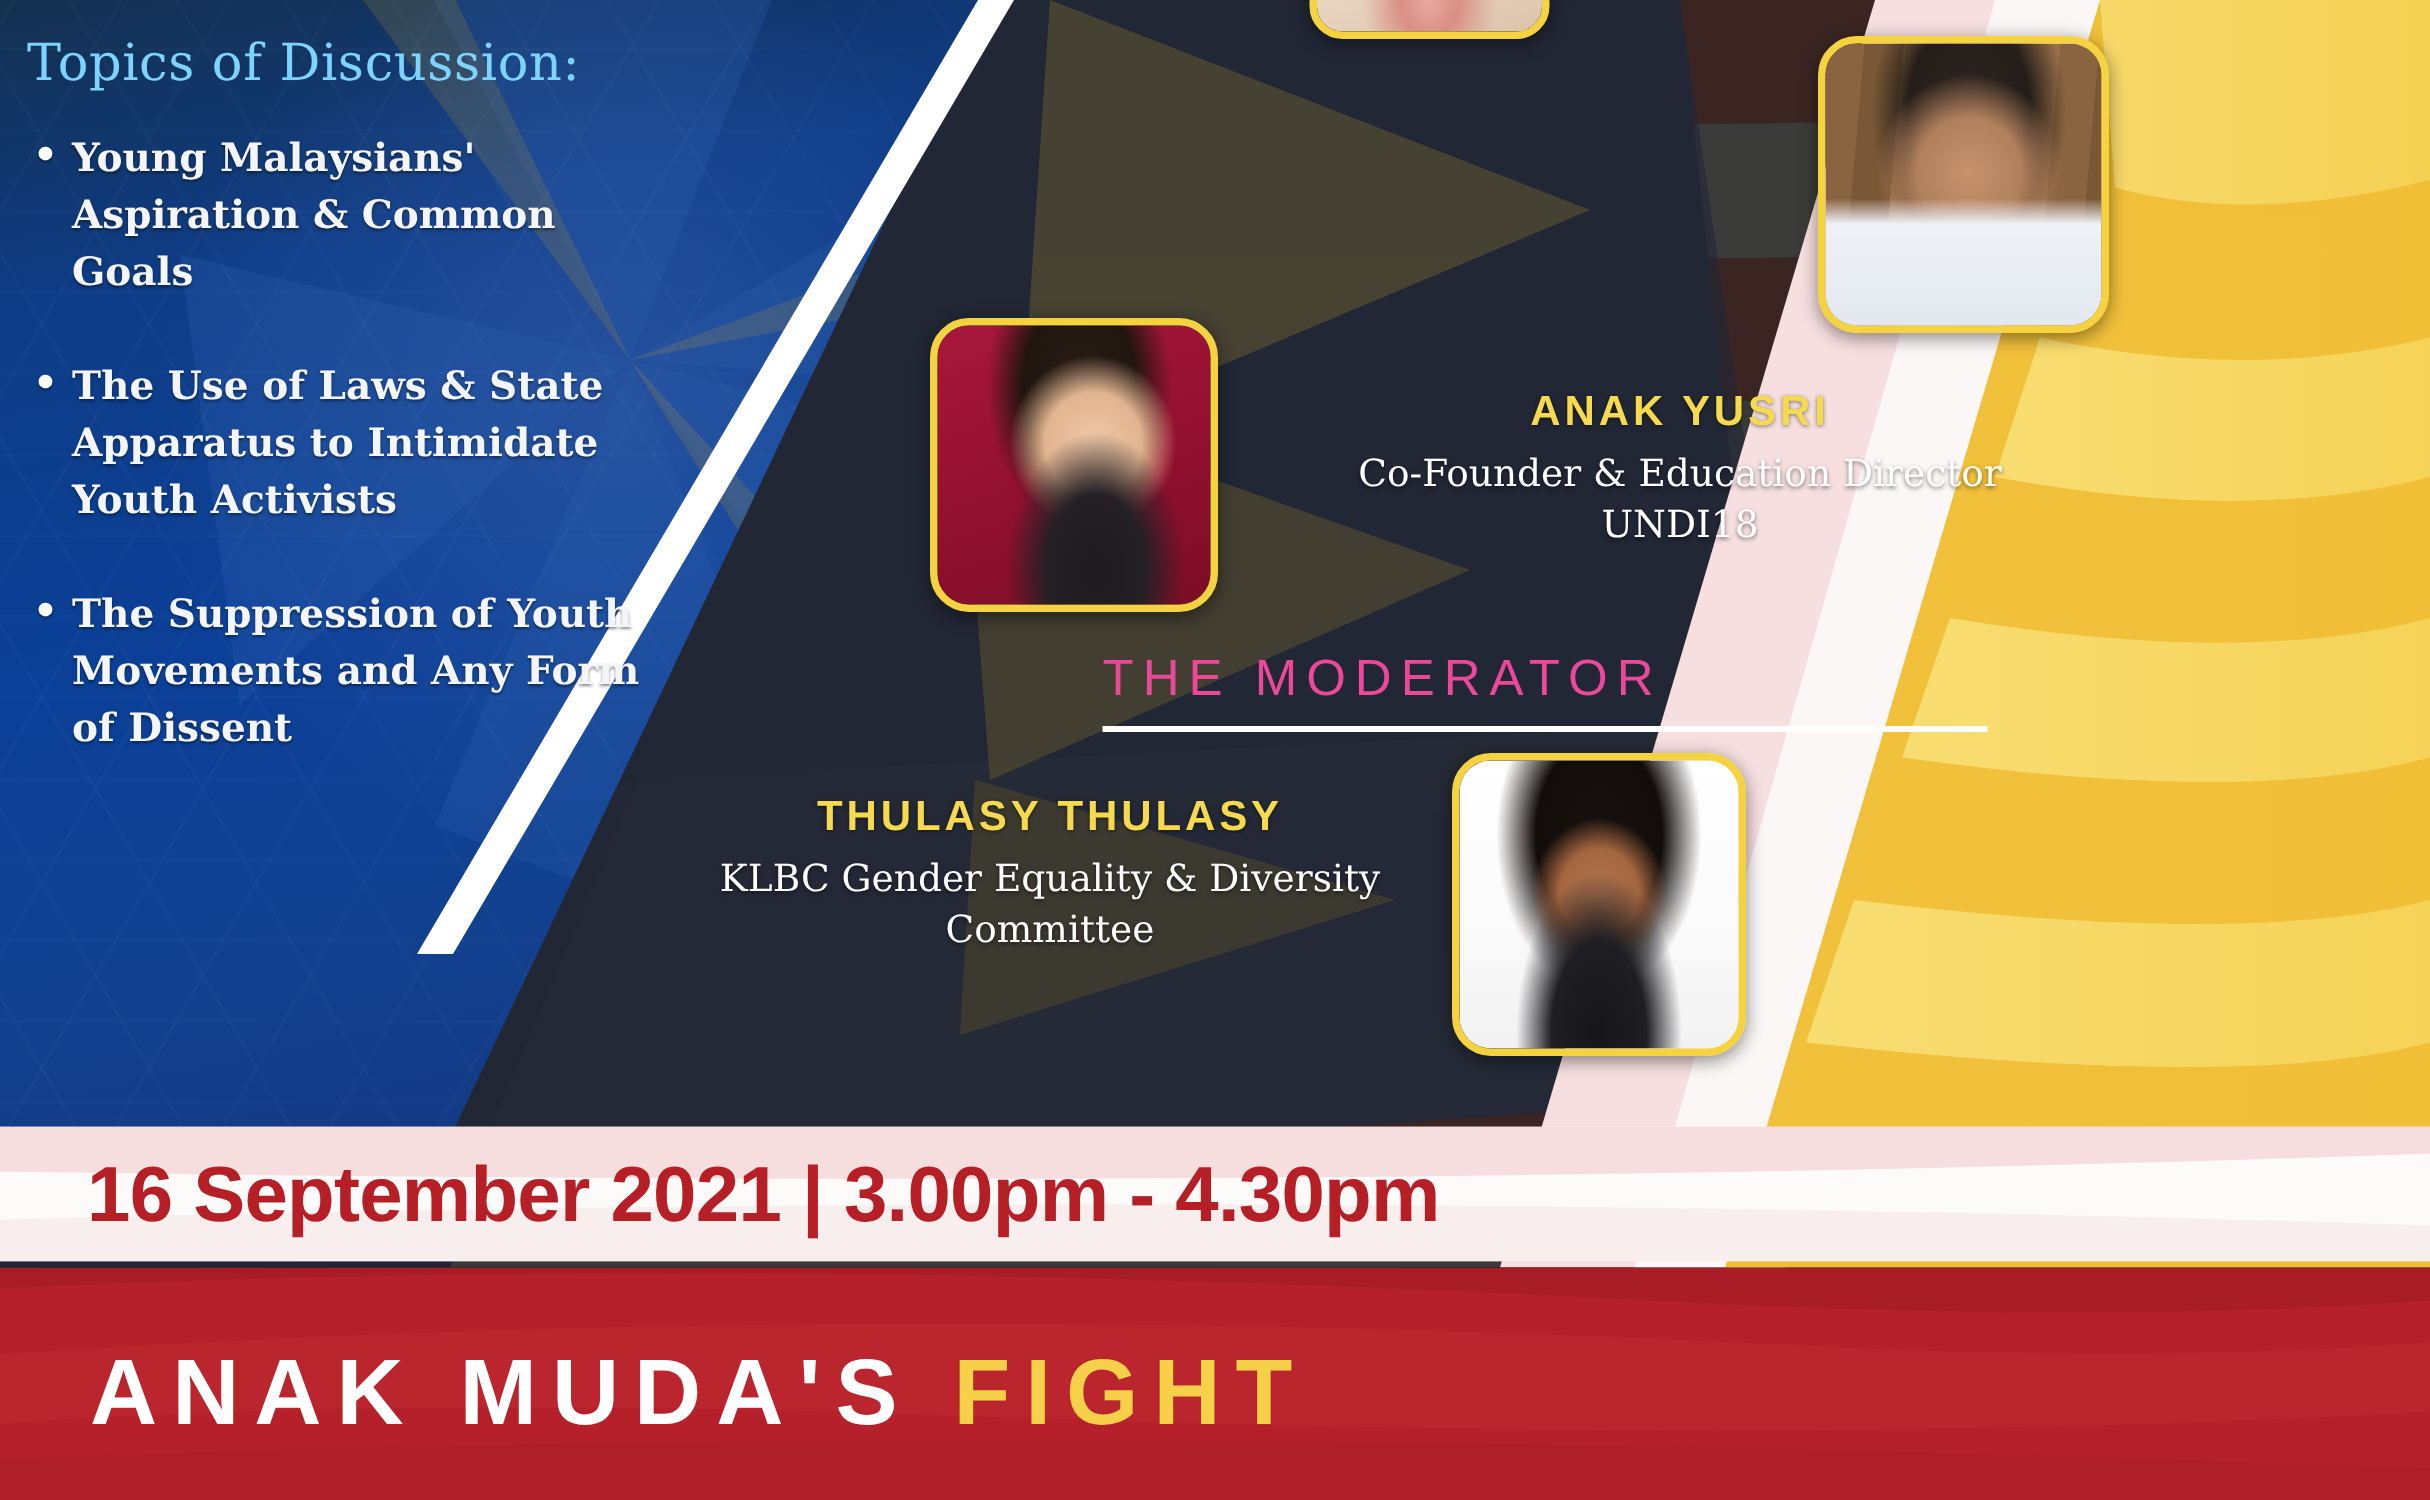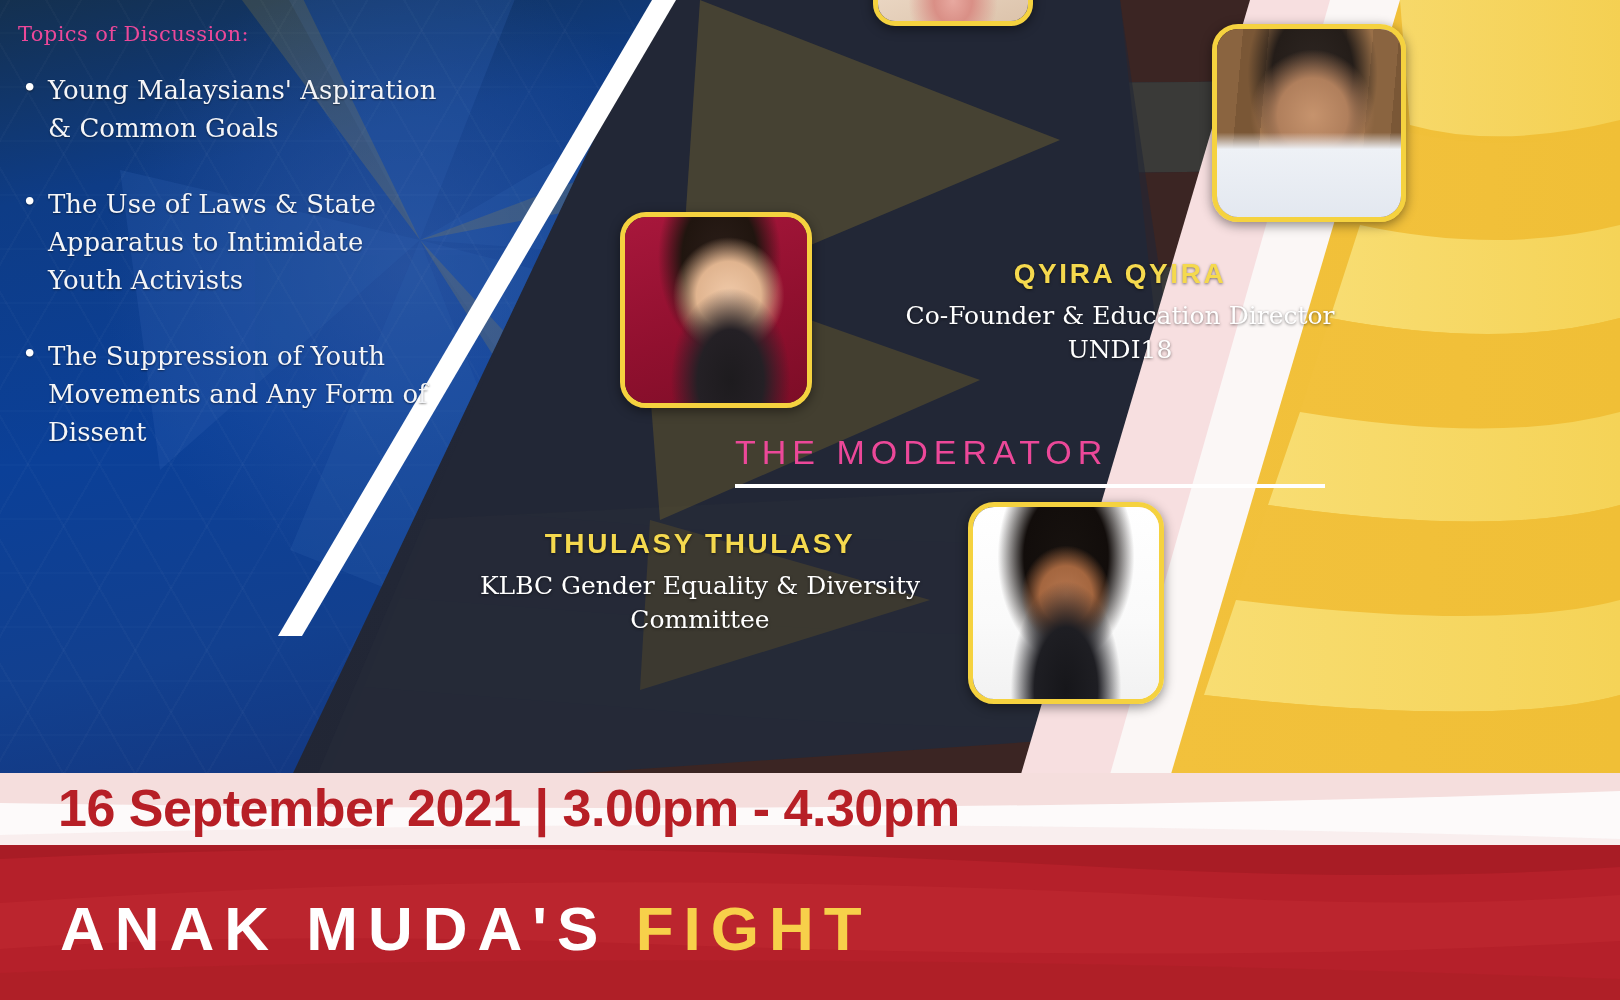--- a/index.html
+++ b/index.html
@@ -66,37 +66,38 @@
 
   
   .topics {
     position: absolute;
     left: 18px; top: 22px;
     width: 420px;
     z-index: 20;
   }
   .topics-title {
     font-family: "DejaVu Serif", serif;
-    font-size: 21px;
-    color: #ec4899;
+    font-size: 34px;
+    color: #7dd3fc;
     letter-spacing: .4px;
     margin-bottom: 26px;
   }
   .topics ul {
     margin: 0; padding: 0 0 0 30px;
     list-style: none;
   }
   .topics li {
     position: relative;
     font-family: "DejaVu Serif", serif;
     font-size: 26px;
     line-height: 1.46;
     color: #f4f5f8;
     margin-bottom: 38px;
     text-shadow: 0 1px 2px rgba(0,0,0,.45);
+    font-weight: bold;
   }
   .topics li::before {
     content: "•";
     position: absolute;
     left: -26px; top: -2px;
     font-size: 26px;
     color: #ffffff;
   }
 
   
@@ -145,21 +146,21 @@
   .mod-rule {
     width: 590px; height: 4px;
     background: #ffffff;
     margin-top: 12px;
   }
 
   
   .date-band {
     position: absolute;
     left: 0; bottom: 155px;
-    width: 100%; height: 72px;
+    width: 100%; height: 94px;
     z-index: 35;
   }
   .date-text {
     position: absolute;
     left: 58px; top: 50%;
     transform: translateY(-52%);
     font-family: "Liberation Sans", sans-serif;
     font-weight: bold;
     font-size: 52px;
     letter-spacing: -0.5px;
@@ -302,21 +303,21 @@
 
   <div class="photo" style="left:620px; top:212px; width:182px; height:186px;">
     <div class="pimg" style="background:
            radial-gradient(ellipse at 58% 88%, #1d1b1e 0%, #242025 22%, rgba(36,32,37,0) 40%),
            radial-gradient(ellipse at 57% 42%, #f0c9a8 0%, #e0b48f 22%, rgba(224,180,143,0) 38%),
            radial-gradient(ellipse at 52% 22%, #2a1d18 0%, #20150f 28%, rgba(32,21,15,0) 46%),
            linear-gradient(160deg, #a8173c 0%, #91102f 55%, #7d0d27 100%);"></div>
   </div>
 
   <div class="speaker-block" style="left:820px; top:258px; width:600px;">
-    <div class="sp-name">QYIRA QYIRA</div>
+    <div class="sp-name">ANAK YUSRI</div>
     <div class="sp-role">Co-Founder &amp; Education Director</div>
     <div class="sp-role">UNDI18</div>
   </div>
 
   <div class="mod-head">
     <div class="mod-title">THE MODERATOR</div>
     <div class="mod-rule"></div>
   </div>
 
   <div class="speaker-block" style="left:440px; top:528px; width:520px;">

